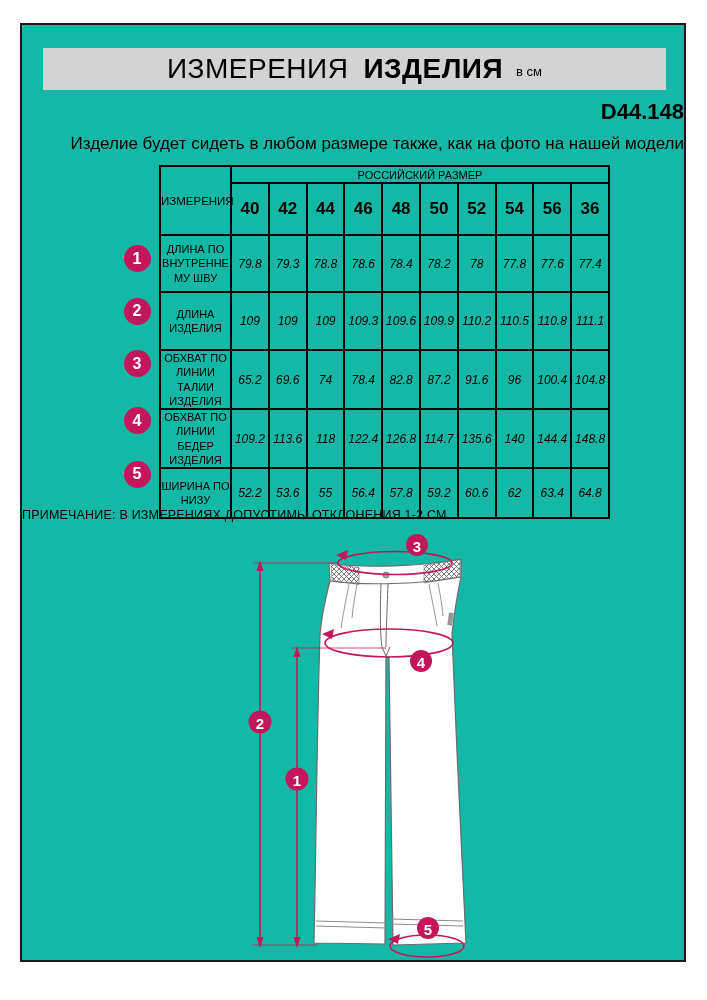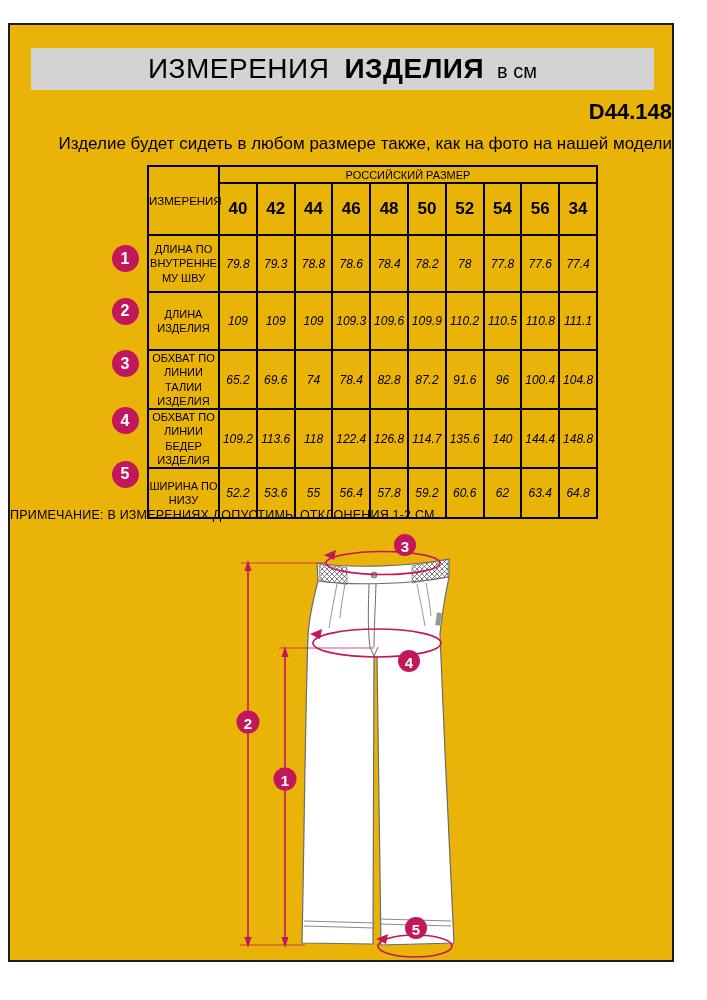--- a/index.html
+++ b/index.html
@@ -1,30 +1,30 @@
 <!DOCTYPE html>
 <html><head>
 <meta charset="utf-8">
 <style>
   html,body{margin:0;padding:0;}
   body{
     width:707px;height:1000px;position:relative;background:#ffffff;
     font-family:"Liberation Sans", sans-serif;color:#000;
   }
   .frame{
-    position:absolute;left:8px;top:23px;width:662px;height:935px;
-    border:2px solid #1b1b1b;background:#eab308;
+    position:absolute;left:20px;top:23px;width:662px;height:935px;
+    border:2px solid #1b1b1b;background:#14b8a6;
   }
   .titlebar{
     position:absolute;left:21px;top:23px;width:623px;height:42px;
     background:#d3d3d3;display:flex;align-items:center;justify-content:center;
   }
   .titlebar .t1{font-size:28px;font-weight:400;letter-spacing:.5px;}
   .titlebar .t2{font-size:28px;font-weight:700;margin-left:15px;letter-spacing:.5px;}
-  .titlebar .t3{font-size:20px;font-weight:400;margin-left:13px;position:relative;top:2px;}
+  .titlebar .t3{font-size:13px;font-weight:400;margin-left:13px;position:relative;top:2px;}
   .model{
     position:absolute;left:0;top:74px;width:100%;text-align:right;
     font-size:22px;font-weight:700;
   }
   .subtitle{
     position:absolute;left:0;top:109px;width:100%;text-align:right;
     font-size:17px;font-weight:400;
   }
   table.meas{
     position:absolute;left:137px;top:140px;width:449px;
@@ -107,21 +107,21 @@
       <tr id="sizes-row">
           <th class="size">40</th>
           <th class="size">42</th>
           <th class="size">44</th>
           <th class="size">46</th>
           <th class="size">48</th>
           <th class="size">50</th>
           <th class="size">52</th>
           <th class="size">54</th>
           <th class="size">56</th>
-          <th class="size">34</th>
+          <th class="size">36</th>
         </tr>
     </thead>
     <tbody id="tbody">
         <tr style="height: 57px;">
           <td class="lbl">ДЛИНА ПО
 ВНУТРЕННЕ
 МУ ШВУ</td>
           <td class="val">79.8</td>
           <td class="val">79.3</td>
           <td class="val">78.8</td>

